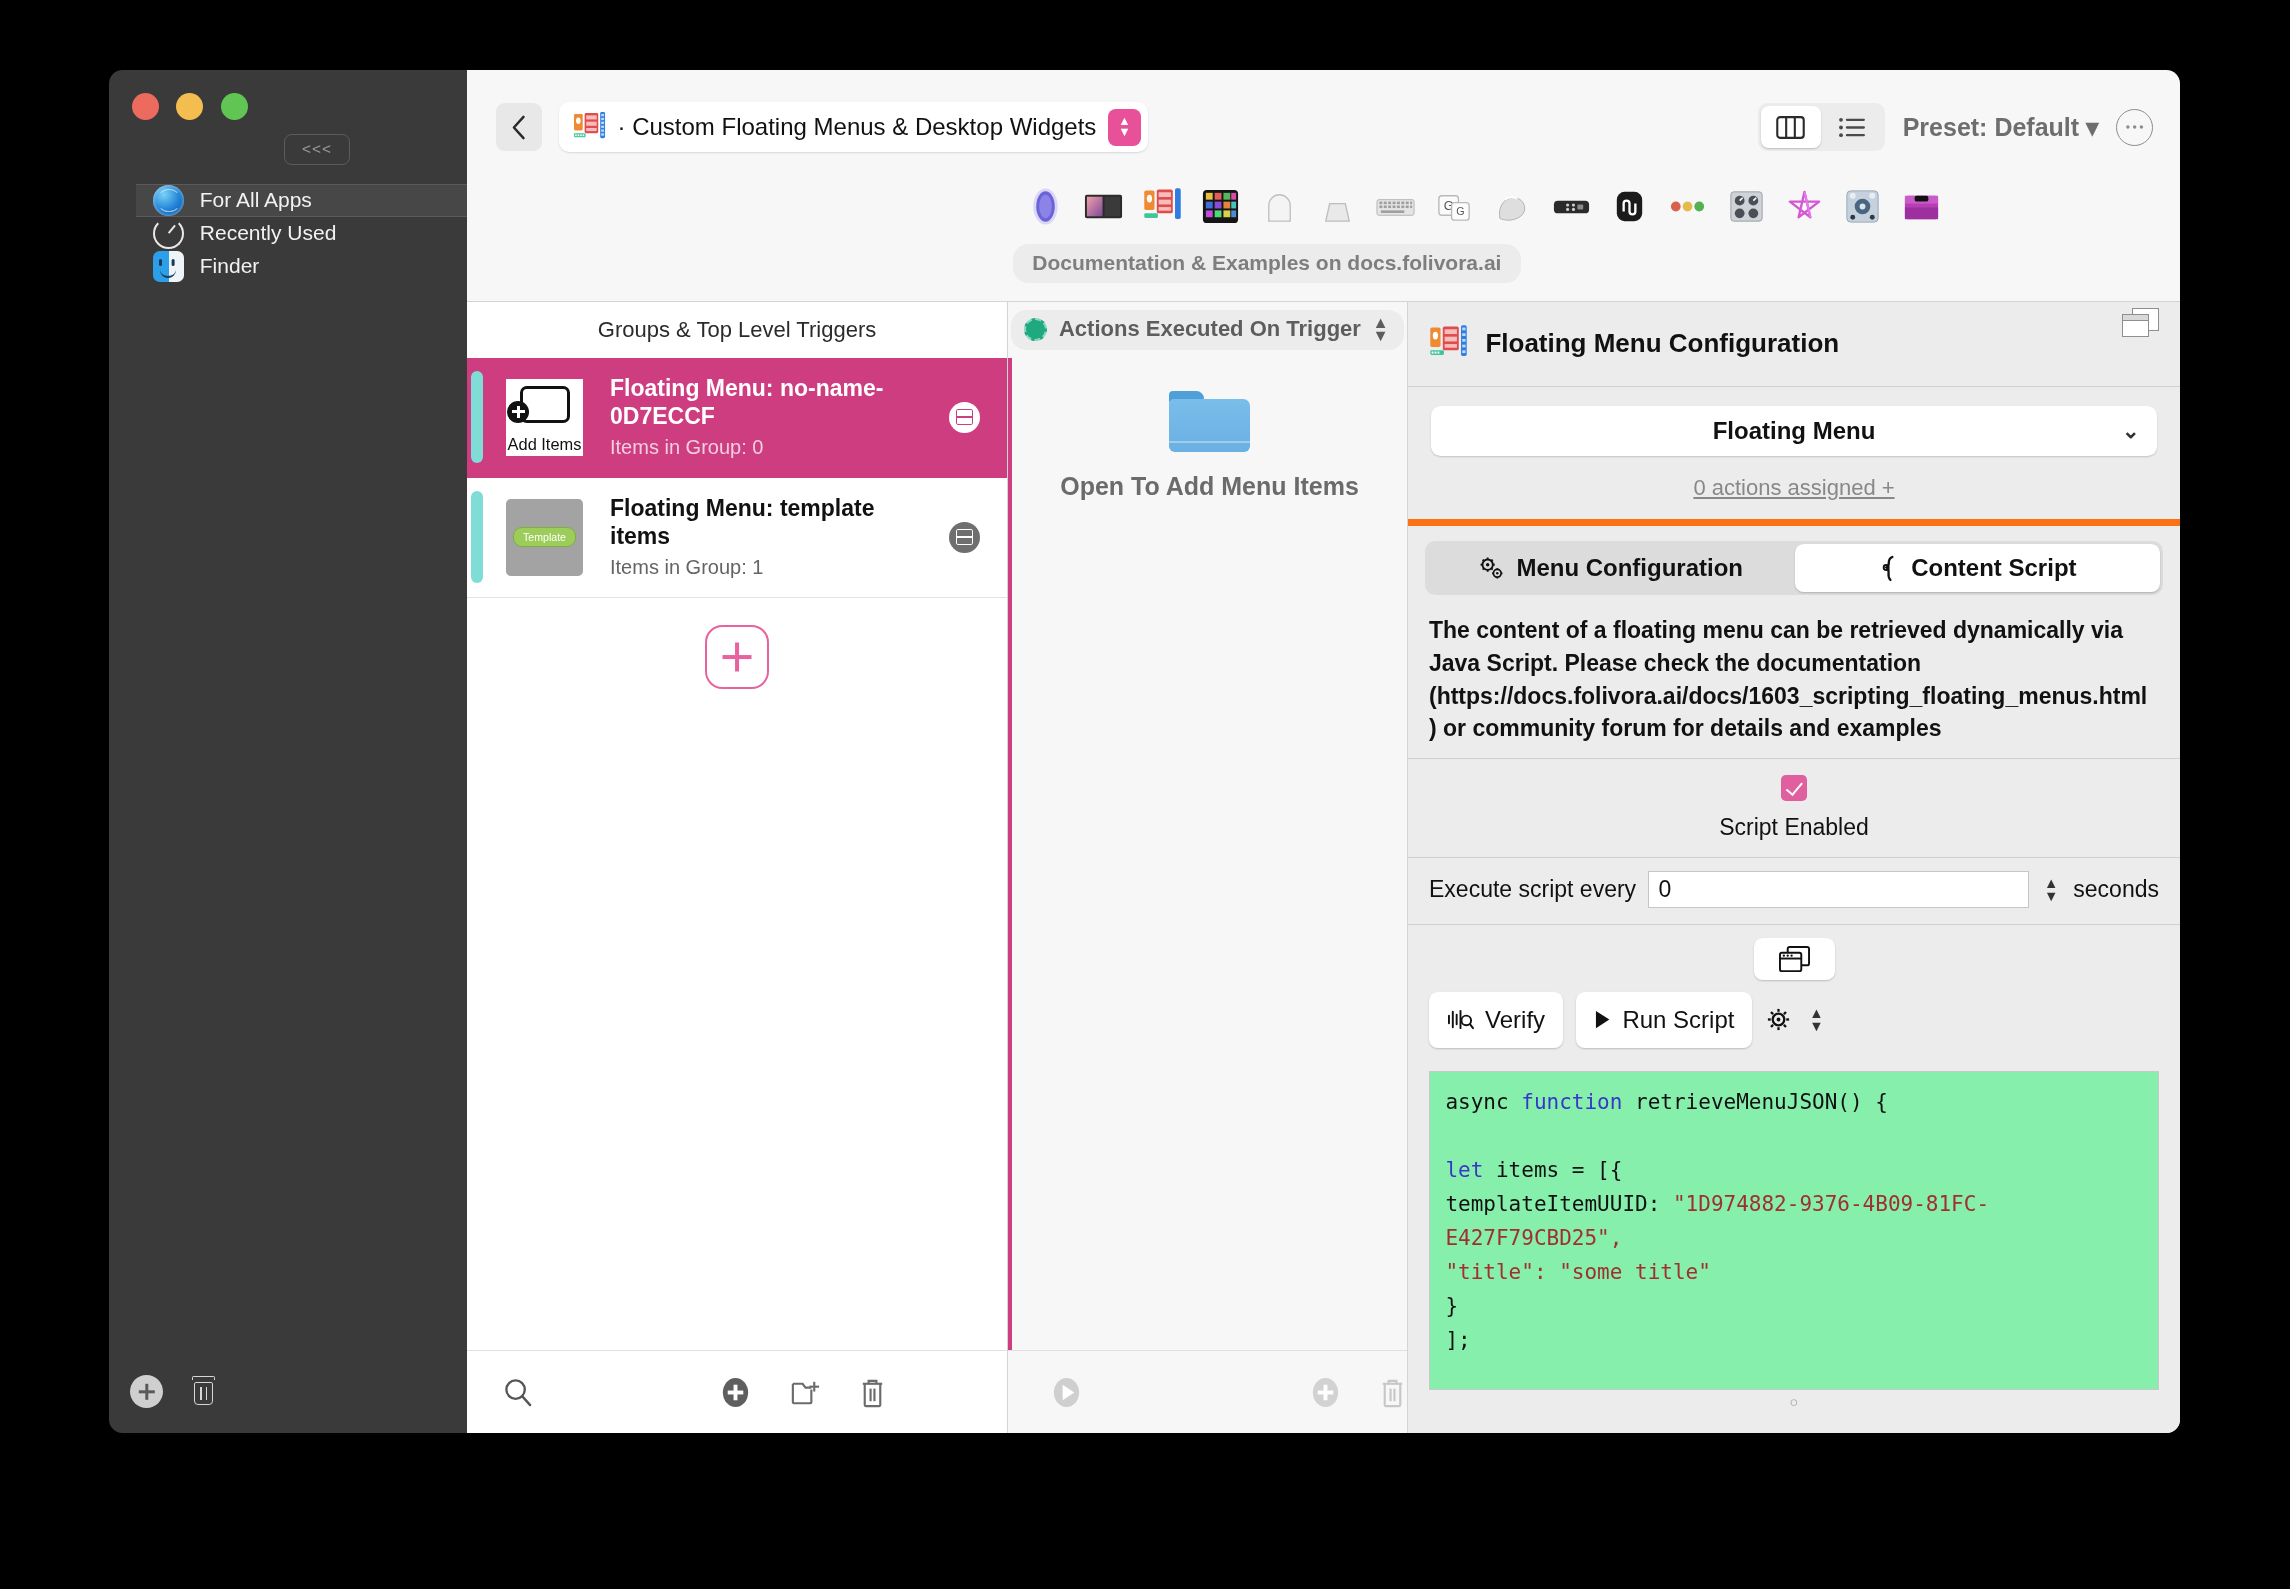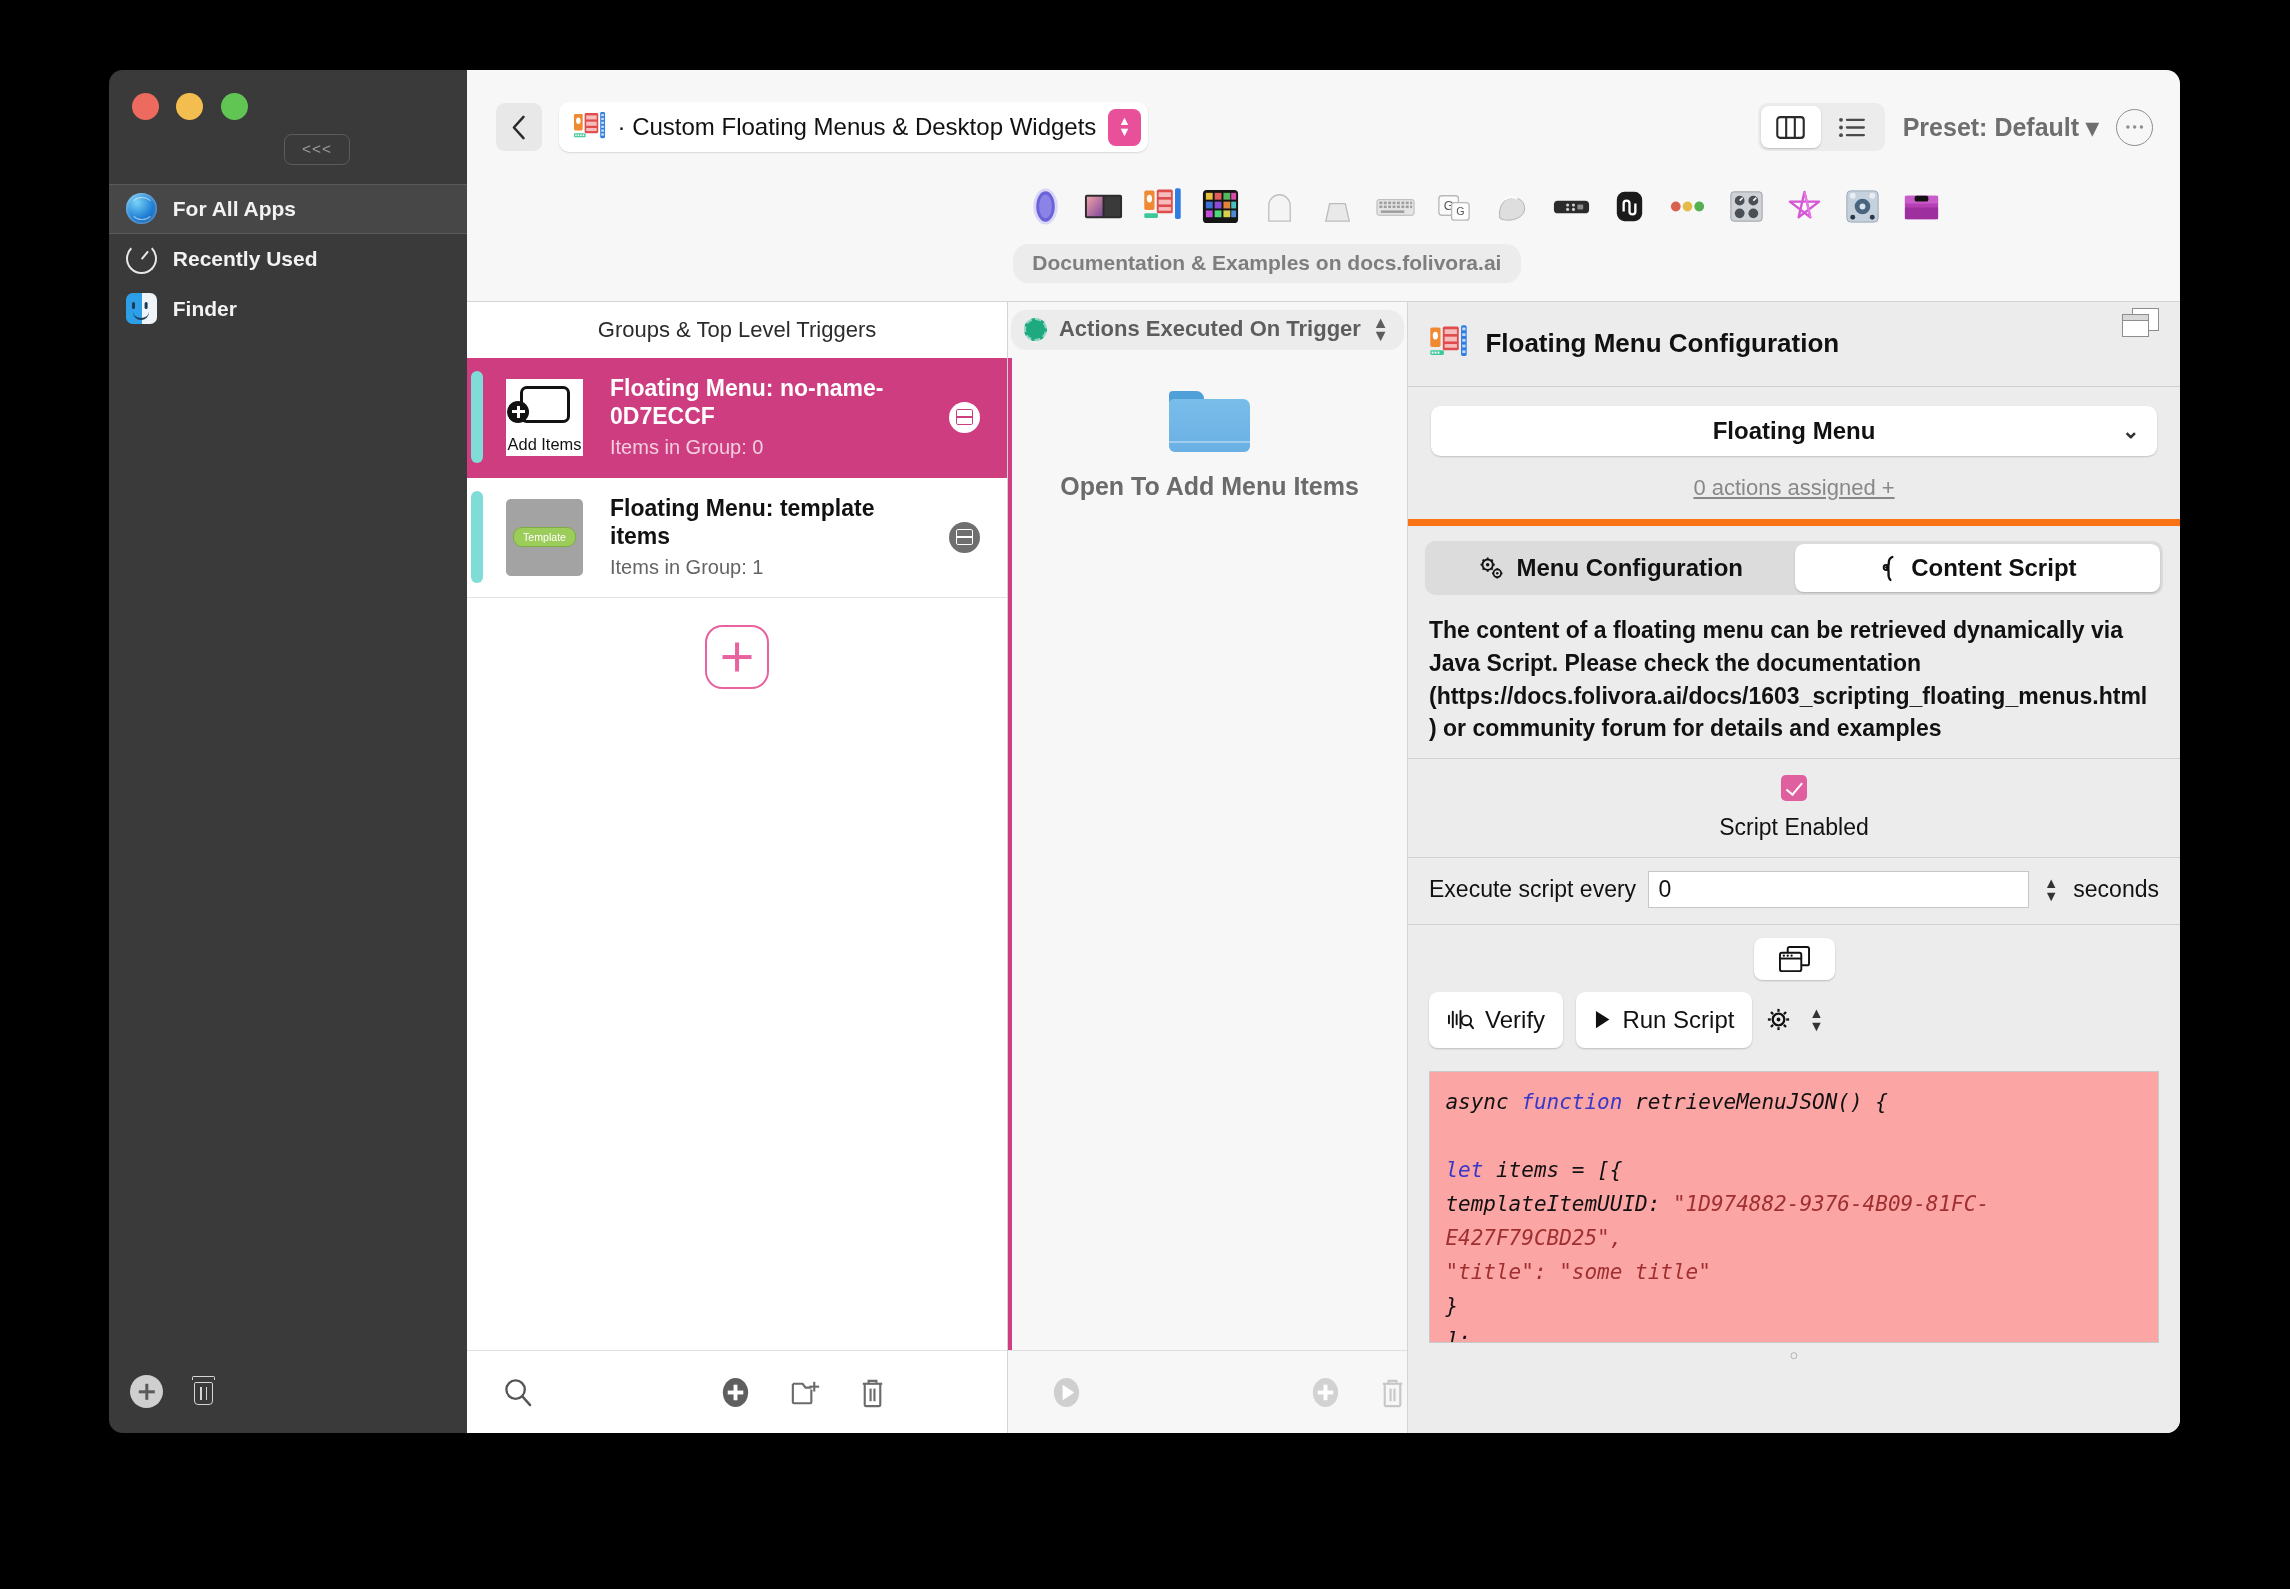--- a/index.html
+++ b/index.html
@@ -45,25 +45,26 @@
     color: #9a9a9a;
     font-size: 15.4px;
     letter-spacing: 1px;
     display: flex; align-items: center; justify-content: center;
     position: relative; left: 29px;
   }
   .side-list { margin-top: 19.3px; }
   .side-item {
     display: flex; align-items: center;
     gap: 15.4px;
-    height: 50px;
+    height: 33px;
     padding: 0 17.4px;
     color: #f2f2f2;
     font-size: 21px;
-    font-weight: 700;
+    font-weight: 400;
+    margin-left: 27px;
   }
   .side-item.selected {
     background: #474747;
     border-top: 1px solid #5a5a5a;
     border-bottom: 1px solid #5a5a5a;
   }
   .side-ico { width: 31px; height: 31px; flex: 0 0 31px; position: relative; }
   .globe-ico {
     border-radius: 50%;
     background: radial-gradient(circle at 35% 30%, #79d2f7, #1f7fd4 55%, #0b4e96);
@@ -456,30 +457,29 @@
   .wbtn {
     height: 56px; background:#fff; border-radius: 8.7px;
     display:flex; align-items:center; gap: 9.7px;
     padding: 0 17.4px; font-size: 24px; color:#111;
     box-shadow: 0 1px 1.9px rgba(0,0,0,.2);
   }
   .gear-small { width: 27px; height: 27px; }
 
   .code-box {
     margin: 13.5px 21px 0 21px;
-    background:#fca5a5; border: 1px solid #c9c9c9;
+    background:#86efac; border: 1px solid #c9c9c9;
     padding: 13.5px 15.4px;
     font-family: "DejaVu Sans Mono", "Liberation Mono", monospace;
     font-size: 21px; line-height: 1.62;
     color: #111;
     white-space: pre-wrap;
     word-break: break-word;
-    height: 272px;
+    height: 319px;
     overflow: hidden;
-    font-style: italic;
   }
   .kw { color: #3838c8; }
   .str { color: #a03030; }
   .resize-dot { text-align:center; color:#999; font-size: 14.5px; padding: 3.9px 0 1.9px 0; }
   .async-row {
     display:flex; align-items:center; gap: 15.4px;
     padding: 9.7px 21px 0 21px;
     font-size: 23px; color:#111;
     border-top: 1px solid #d0d0d0;
     margin-top: 3.9px;

